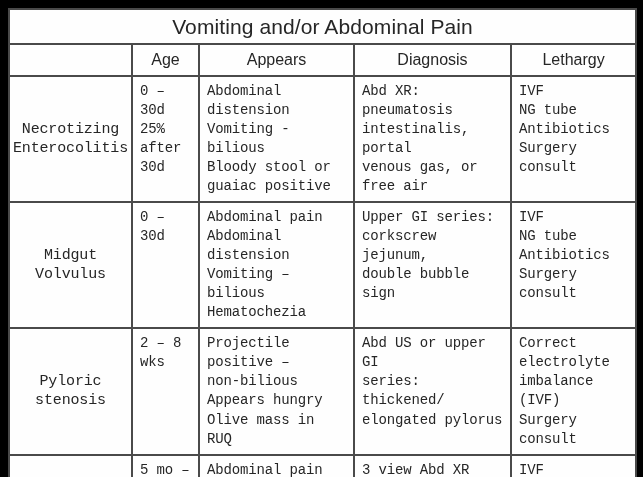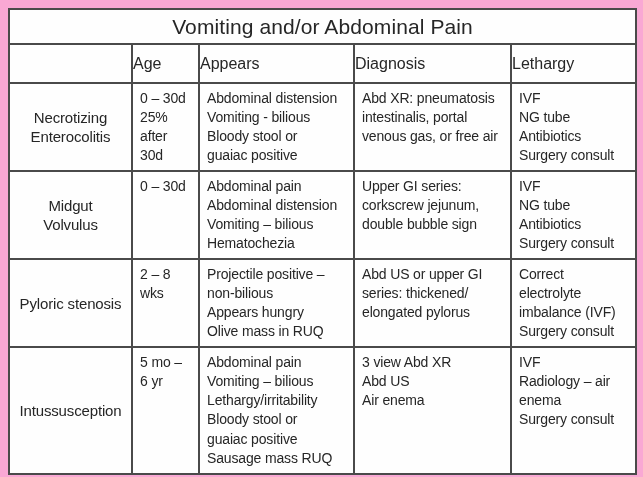--- a/index.html
+++ b/index.html
@@ -5,21 +5,21 @@
   * { margin: 0; padding: 0; box-sizing: border-box; }
   html, body {
     background: #ffffff;
     font-family: "Liberation Sans", "DejaVu Sans", sans-serif;
     color: #262626;
   }
   .page {
     position: relative;
     width: 643px;
     height: 477px;
-    background: #f9a8d4;
+    background: #000000;
     overflow: hidden;
   }
   table.ref-table {
     position: absolute;
     left: 8px;
     top: 8px;
     width: 627px;
     border-collapse: collapse;
     table-layout: fixed;
     background: #fefefe;
@@ -32,34 +32,35 @@
   .title-row th {
     height: 35px;
     font-size: 21px;
     font-weight: 400;
     text-align: center;
     vertical-align: middle;
     letter-spacing: 0.1px;
   }
   
   .header-row th {
-    height: 39px;
+    height: 32px;
     font-size: 16px;
     font-weight: 400;
-    text-align: left;
+    text-align: center;
     vertical-align: middle;
   }
   
   .ref-table td {
     font-size: 14px;
     line-height: 1.36;
     vertical-align: top;
     padding: 5px 7px;
     white-space: pre-line;
     letter-spacing: -0.15px;
+    font-family: Liberation Mono, monospace;
   }
   td.condition-cell {
     vertical-align: middle;
     text-align: center;
     font-size: 15px;
     line-height: 1.3;
     padding: 2px 0;
   }
   tr.row-1 { height: 88px; }
   tr.row-2 { height: 86px; }

